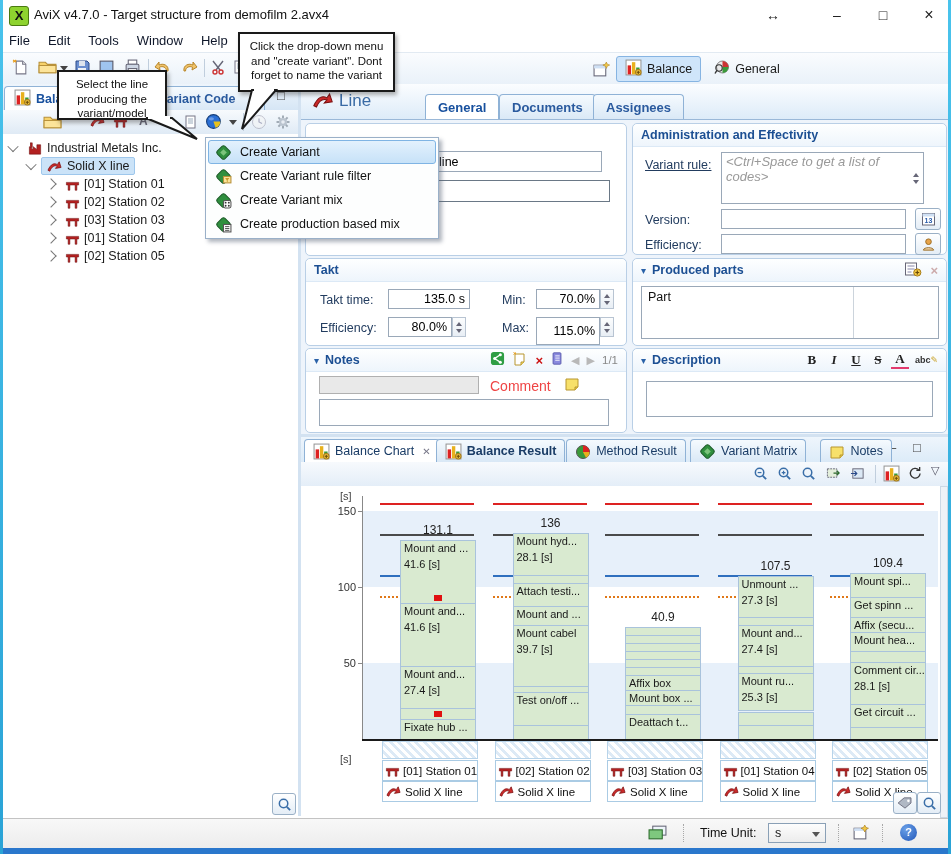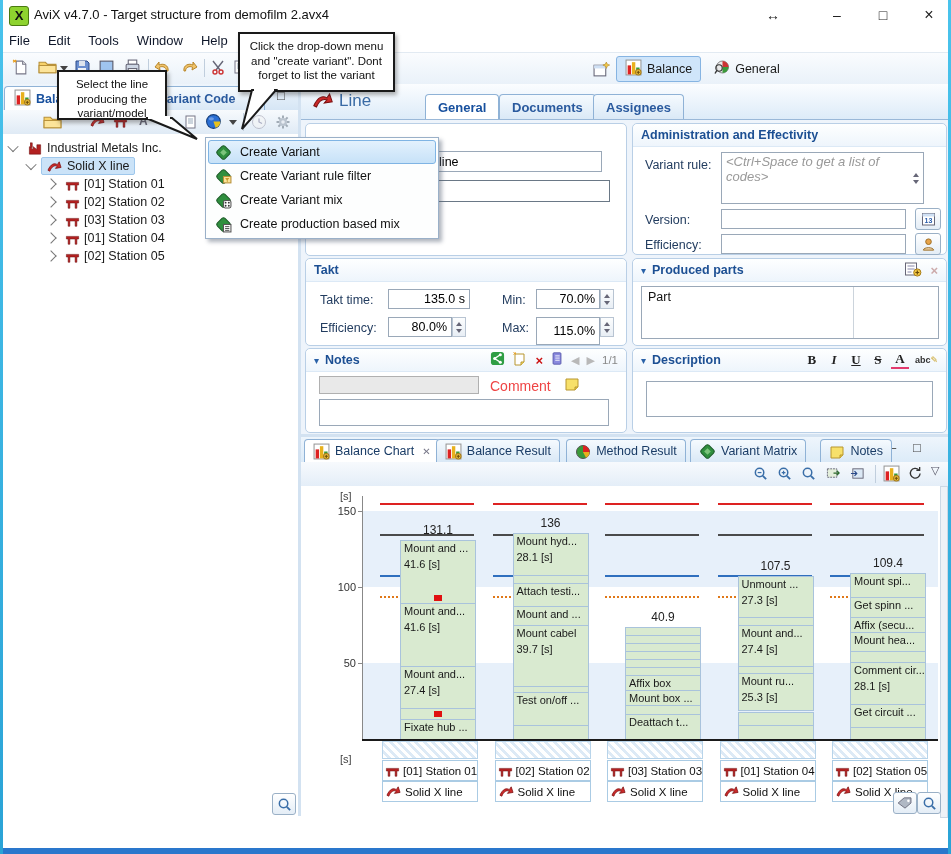--- a/index.html
+++ b/index.html
@@ -361,21 +361,21 @@
 
     <div class="group" style="left:4px;top:39px;width:320px;height:131px;">
       <input class="tinput" style="left: 85px; top: 27px; width: 211px; height: 21px;" value="Solid X line">
       <input class="tinput" style="left: 85px; top: 56px; width: 219px; height: 22px; border-color: rgb(106, 120, 134);" value="">
     </div>
 
     <div class="group" style="left:331px;top:39px;width:313px;height:130px;">
       <div class="ghead">
           <span class="gtitle">Administration and Effectivity</span>
         </div>
-      <span class="flabel" style="left:12px;top:34px;">Variant rule:</span>
+      <span class="flabel" style="left:12px;top:34px;text-decoration:underline;">Variant rule:</span>
       <textarea class="tinput" style="left: 88px; top: 28px; width: 203px; height: 52px;" placeholder="&lt;Ctrl+Space to get a list of codes&gt;"></textarea>
       <span class="spin" style="left:276px;top:29px;height:50px;border:none;background:transparent;">
           <span class="up"></span>
           <span class="dn"></span>
         </span>
       <span class="flabel" style="left:12px;top:89px;">Version:</span>
       <input class="tinput" style="left: 88px; top: 85px; width: 185px; height: 20px;" value="">
       <span class="magbtn" style="left:282px;top:84px;width:24px;" id="calbtn">
           <svg width="17" height="16" viewBox="0 0 16 16">
             <rect x="2" y="2.5" width="12" height="11.5" fill="#fff" stroke="#667"></rect>
@@ -504,21 +504,21 @@
               <rect x="2.5" y="6" width="3.2" height="8.5" fill="#d22"></rect>
               <rect x="6.5" y="3" width="3.2" height="11.5" fill="#e8b11d"></rect>
               <rect x="10.5" y="8" width="3.2" height="6.5" fill="#3a9a3a"></rect>
               <circle cx="12.5" cy="12.5" r="2.6" fill="#f2c744" stroke="#a87d18"></circle>
               <path d="M12.5 11v3M11 12.5h3" stroke="#6a4a08"></path>
             </svg>
           </span>
           <span>Balance Chart</span>
           <span style="color: rgb(119, 119, 136); font-size: 10px; margin-left: 3px;">✕</span>
         </div>
-        <div class="btab" style="left: 134.8px;">
+        <div class="btab" style="left: 134.8px; font-weight: bold;">
           <span style="display: inline-flex; margin-top: 1px;">
             <svg width="17" height="17" viewBox="0 0 16 16">
               <rect x="1" y="1" width="14" height="14" fill="#fff" stroke="#999"></rect>
               <rect x="2.5" y="6" width="3.2" height="8.5" fill="#d22"></rect>
               <rect x="6.5" y="3" width="3.2" height="11.5" fill="#e8b11d"></rect>
               <rect x="10.5" y="8" width="3.2" height="6.5" fill="#3a9a3a"></rect>
               <circle cx="12.5" cy="12.5" r="2.6" fill="#f2c744" stroke="#a87d18"></circle>
               <path d="M12.5 11v3M11 12.5h3" stroke="#6a4a08"></path>
             </svg>
           </span>
@@ -815,20 +815,40 @@
         </svg>
       </div>
     <div class="magbtn" style="left:616px;top:355px;z-index:30;" id="chartmag">
         <svg width="15" height="15" viewBox="0 0 16 16">
           <circle cx="7" cy="7" r="4.5" fill="none" stroke="#3a6ea8" stroke-width="1.6"></circle>
           <path d="M10.5 10.5L14 14" stroke="#3a6ea8" stroke-width="2"></path>
         </svg>
       </div>
   </div>
 
+  <div class="abs statusbar">
+    <span class="abs" style="left:648px;top:6px;" id="layersicon"><svg width="19" height="15" viewBox="0 0 18 14">
+          <rect x="4.5" y="1" width="12.5" height="8.5" fill="#eef4fa" stroke="#667"></rect>
+          <rect x="1" y="4.5" width="12.5" height="8.5" fill="#7ec87e" stroke="#2a6a2a"></rect>
+        </svg></span>
+    <span class="ssep" style="left:683px;"></span>
+    <span class="abs" style="left:700px;top:7px;font-size:12.5px;color:#111;">Time Unit:</span>
+    <span class="abs" style="left:768px;top:4px;width:58px;height:20px;border:1px solid #8aa0b6;background:linear-gradient(#fdfdfd,#ececec);box-sizing:border-box;">
+      <span style="position:absolute;left:6px;top:2px;font-size:12.5px;">s</span>
+      <span style="position:absolute;right:5px;top:8px;width:0;height:0;border-left:4px solid transparent;border-right:4px solid transparent;border-top:5px solid #555;"></span>
+    </span>
+    <span class="ssep" style="left:838px;"></span>
+    <span class="abs" style="left:852px;top:5px;" id="newwinicon"><svg width="17" height="17" viewBox="0 0 16 16">
+          <rect x="2" y="4" width="11" height="10" fill="#fff" stroke="#667"></rect>
+          <rect x="2" y="4" width="11" height="2.5" fill="#cfe0f4"></rect>
+          <path d="M12 1l1.2 2.2 2.3.8-2.3 1.2L12 7.5l-1.2-2.3L8.5 4l2.3-.8z" fill="#f2c744" stroke="#a87d18" stroke-width=".6"></path>
+        </svg></span>
+    <span class="ssep" style="left:882px;"></span>
+    <span class="helpbtn" style="left:900px;top:5px;">?</span>
+  </div>
   <div class="abs edge-b"></div>
   <div class="abs edge-l"></div>
   <div class="abs edge-r"></div>
 
   <div class="abs ctxmenu" id="ctxmenu">
       <div class="ctxitem sel">
         <span style="display: inline-flex;">
           <svg width="17" height="17" viewBox="0 0 16 16">
             <rect x="3" y="3" width="10" height="10" rx="2" transform="rotate(45 8 8)" fill="#2f8f3e" stroke="#1c5c28"></rect>
             <rect x="5.8" y="5.8" width="4.4" height="4.4" transform="rotate(45 8 8)" fill="#7cc47c"></rect>
@@ -872,20 +892,20 @@
     </div>
 
   <div class="callout" style="left:57px;top:70px;width:110px;height:50px;">
     <span>Select the line producing the variant/model</span>
   </div>
   <svg class="tail" style="left:140px;top:116px;" width="62" height="26">
     <polygon points="6,2 32,2 57,23" fill="#ffffff" stroke="#1a1a1a" stroke-width="2"></polygon>
     <rect x="8" y="0" width="22" height="3" fill="#ffffff"></rect>
   </svg>
   <div class="callout" style="left:238px;top:32px;width:157px;height:60px;">
-    <span>Click the drop-down menu and "create variant". Dont forget to list the variant</span>
+    <span>Click the drop-down menu and "create variant". Dont forget to name the variant</span>
   </div>
   <svg class="tail" style="left:236px;top:88px;" width="48" height="44">
     <polygon points="16,2 40,2 6,41" fill="#ffffff" stroke="#1a1a1a" stroke-width="2"></polygon>
     <rect x="18" y="0" width="20" height="3" fill="#ffffff"></rect>
   </svg>
 
 </div>
 
 </body></html>

